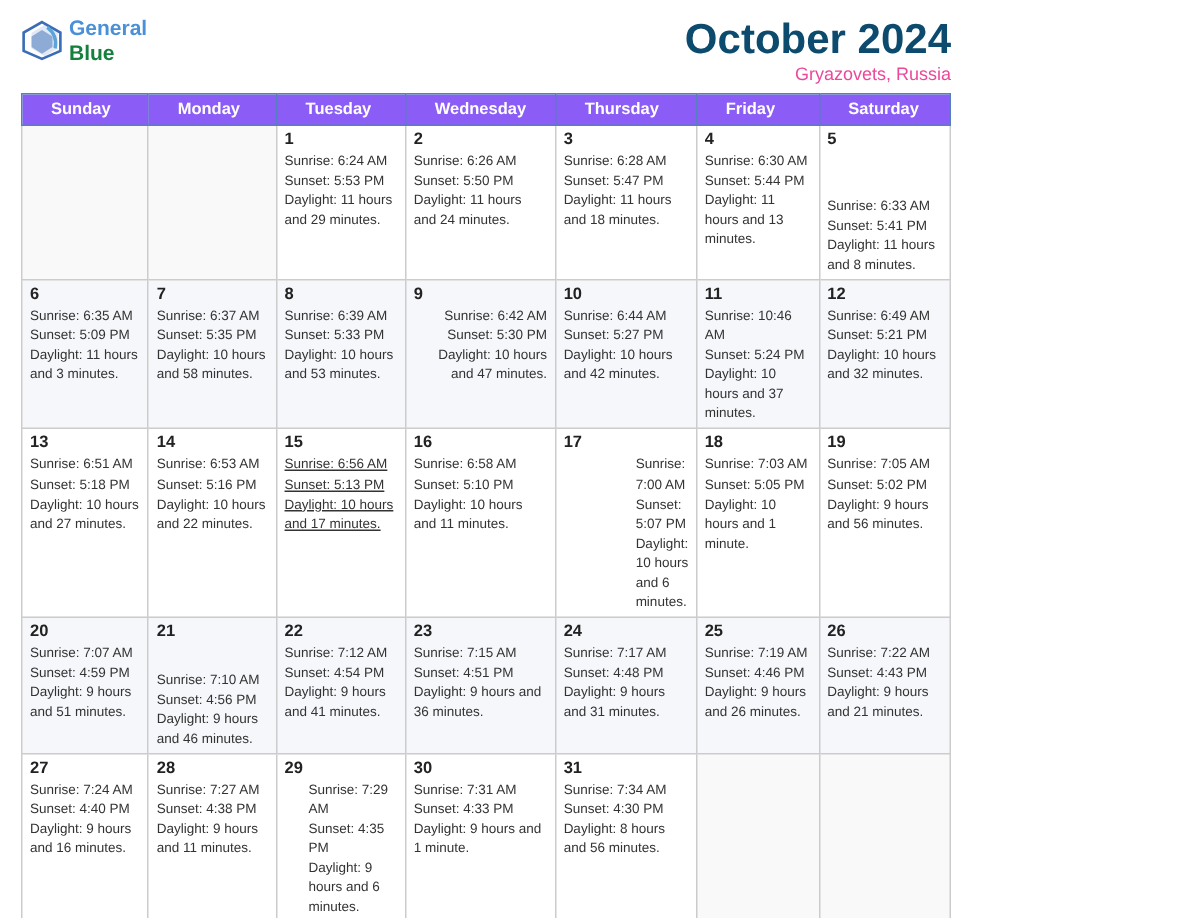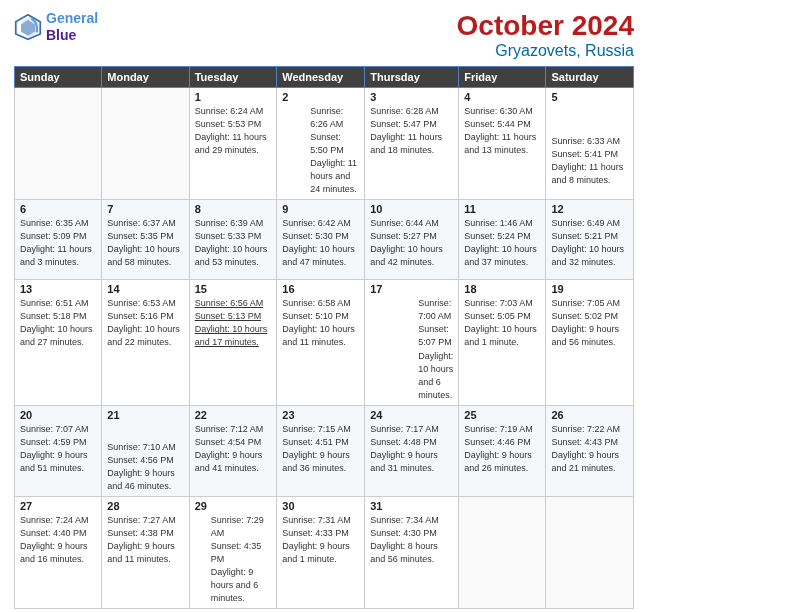--- a/index.html
+++ b/index.html
@@ -39,35 +39,35 @@
     .logo-icon {
       width: 28px;
       height: 28px;
     }
     .title-block {
       text-align: right;
     }
     .month-title {
       font-size: 28px;
       font-weight: bold;
-      color: #b91c1c;
+      color: #0c4a6e;
     }
     .location {
-      font-size: 16px;
-      color: #0369a1;
+      font-size: 12px;
+      color: #ec4899;
     }
     table {
       width: 100%;
       border-collapse: collapse;
       font-size: 9.5px;
     }
     thead tr th {
-      background: #404040;
+      background: #8b5cf6;
       color: #fff;
-      padding: 4px 5px;
+      padding: 4px 19px;
       text-align: left;
       font-size: 11px;
       font-weight: bold;
       border: 1px solid #5580c0;
     }
     tbody tr td {
       border: 1px solid #ccc;
       vertical-align: top;
       padding: 3px 5px;
       height: 80px;
@@ -103,21 +103,21 @@
   <div class="header">
     <div class="logo">
       <svg class="logo-icon" viewBox="0 0 32 32">
         <polygon points="18,4 28,10 28,22 18,28 8,22 8,10" fill="#3a6db5" opacity="0.15"></polygon>
         <polygon points="16,2 30,10 30,24 16,30 2,24 2,10" fill="none" stroke="#3a6db5" stroke-width="2"></polygon>
         <polygon points="16,8 24,13 24,21 16,26 8,21 8,13" fill="#3a6db5" opacity="0.5"></polygon>
         <path d="M20 6 Q28 12 26 22" fill="none" stroke="#5ba3d9" stroke-width="2.5"></path>
       </svg>
       <div class="logo-text">
         <div><span>General</span></div>
-        <div><span style="color:#4c1d95">Blue</span></div>
+        <div><span style="color:#15803d">Blue</span></div>
       </div>
     </div>
     <div class="title-block">
       <div class="month-title">October 2024</div>
       <div class="location">Gryazovets, Russia</div>
     </div>
   </div>
 
   <table>
     <thead>
@@ -136,21 +136,21 @@
           <td class="empty"></td>
           <td class="empty"></td>
           <td>
             <span class="day-num">1</span>
             <div class="day-info" style="white-space: pre-line;">Sunrise: 6:24 AM
 Sunset: 5:53 PM
 Daylight: 11 hours and 29 minutes.</div>
           </td>
           <td>
             <span class="day-num">2</span>
-            <div class="day-info" style="white-space: pre-line; margin-left: 28px;">Sunrise: 6:26 AM
+            <div class="day-info" style="white-space: pre-line;">Sunrise: 6:26 AM
 Sunset: 5:50 PM
 Daylight: 11 hours and 24 minutes.</div>
           </td>
           <td>
             <span class="day-num">3</span>
             <div class="day-info" style="white-space: pre-line;">Sunrise: 6:28 AM
 Sunset: 5:47 PM
 Daylight: 11 hours and 18 minutes.</div>
           </td>
           <td>
@@ -180,33 +180,33 @@
 Daylight: 10 hours and 58 minutes.</div>
           </td>
           <td>
             <span class="day-num">8</span>
             <div class="day-info" style="white-space: pre-line;">Sunrise: 6:39 AM
 Sunset: 5:33 PM
 Daylight: 10 hours and 53 minutes.</div>
           </td>
           <td>
             <span class="day-num">9</span>
-            <div class="day-info" style="white-space: pre-line;">Sunrise: 6:42 AM
+            <div class="day-info" style="white-space: pre-line; text-align: right;">Sunrise: 6:42 AM
 Sunset: 5:30 PM
 Daylight: 10 hours and 47 minutes.</div>
           </td>
           <td>
             <span class="day-num">10</span>
             <div class="day-info" style="white-space: pre-line;">Sunrise: 6:44 AM
 Sunset: 5:27 PM
 Daylight: 10 hours and 42 minutes.</div>
           </td>
           <td>
             <span class="day-num">11</span>
-            <div class="day-info" style="white-space: pre-line;">Sunrise: 1:46 AM
+            <div class="day-info" style="white-space: pre-line;">Sunrise: 10:46 AM
 Sunset: 5:24 PM
 Daylight: 10 hours and 37 minutes.</div>
           </td>
           <td>
             <span class="day-num">12</span>
             <div class="day-info" style="white-space: pre-line;">Sunrise: 6:49 AM
 Sunset: 5:21 PM
 Daylight: 10 hours and 32 minutes.</div>
           </td>
         </tr>

